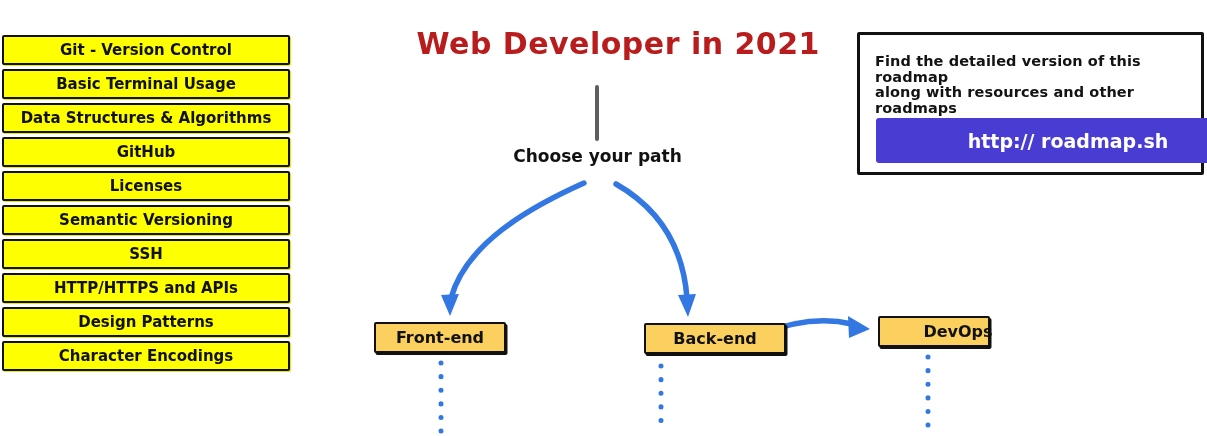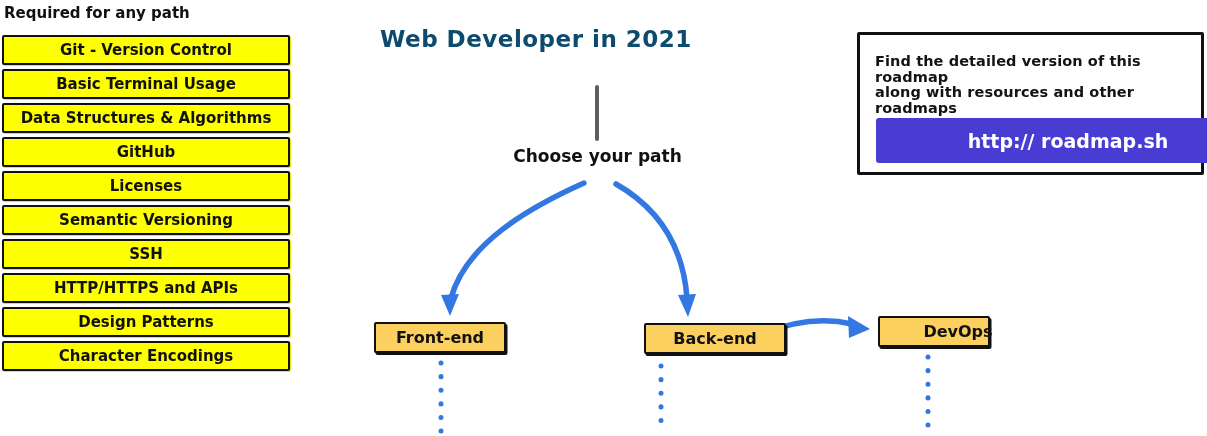--- a/index.html
+++ b/index.html
@@ -23,21 +23,21 @@
     height: 30px; background: #feff00;
     border: 2.5px solid #111; border-radius: 2px;
     display: flex; align-items: center; justify-content: center;
     font-size: 15px; font-weight: bold; color: #111;
     box-shadow: 1px 1px 0 #e8e800;
   }
 
   
   .main-title {
     position: absolute; left: 380px; top: 26px; width: 440px;
-    text-align: left; font-size: 23px; font-weight: bold; color: #0c4a6e;
+    text-align: right; font-size: 30px; font-weight: bold; color: #b91c1c;
     letter-spacing: 0.5px;
   }
   .stem-line {
     position: absolute; left: 595px; top: 85px; width: 4px; height: 56px;
     background: #5e5e5e; border-radius: 2px;
   }
   .choose-label {
     position: absolute; left: 480px; top: 146px; width: 235px;
     text-align: center; font-size: 17px; font-weight: bold; color: #111;
   }
@@ -73,21 +73,20 @@
     font-family: "DejaVu Sans", "Liberation Sans", sans-serif;
     display: flex; align-items: center; justify-content: center;
     cursor: pointer;
   }
 </style>
 </head>
 <body>
 
 <div class="canvas">
 
-  <div class="required-heading">Required for any path</div>
   <div class="required-list">
     <div class="req-item">Git - Version Control</div>
     <div class="req-item">Basic Terminal Usage</div>
     <div class="req-item">Data Structures &amp; Algorithms</div>
     <div class="req-item">GitHub</div>
     <div class="req-item">Licenses</div>
     <div class="req-item">Semantic Versioning</div>
     <div class="req-item">SSH</div>
     <div class="req-item">HTTP/HTTPS and APIs</div>
     <div class="req-item">Design Patterns</div>

